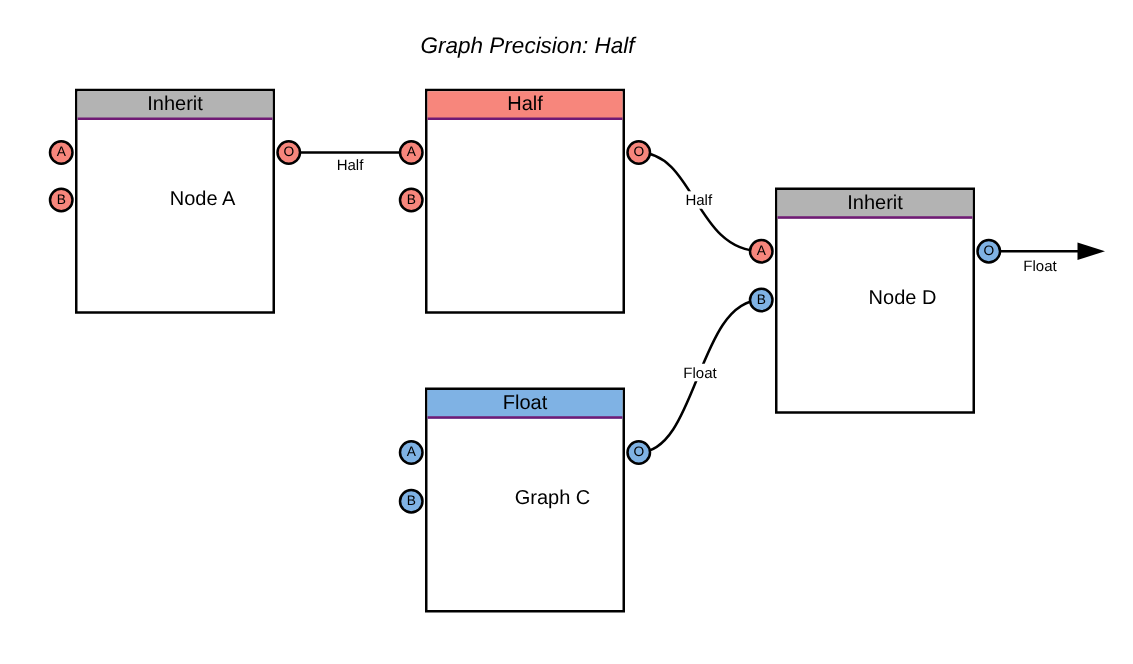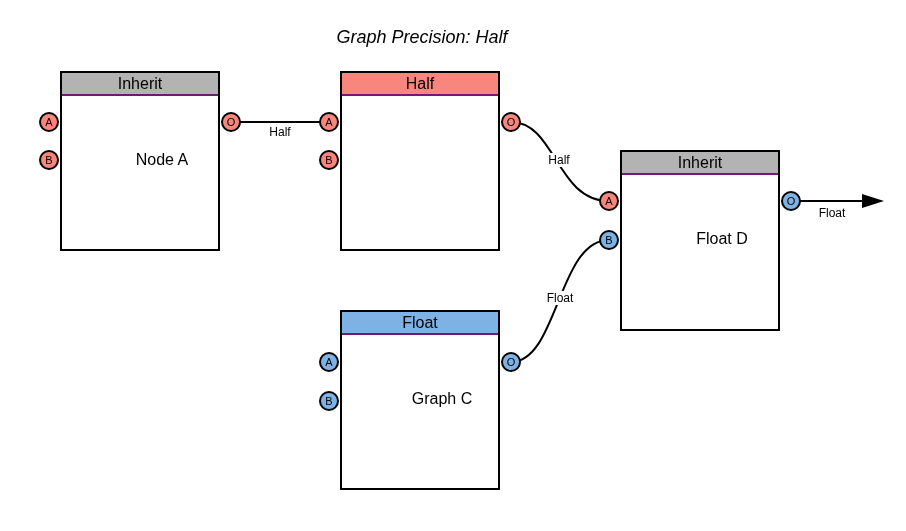--- a/index.html
+++ b/index.html
@@ -127,21 +127,21 @@
       <span class="node-title">Graph C</span>
     </div>
   </div>
   <div class="port c-blue" style="left:319px; top:352px;">A</div>
   <div class="port c-blue" style="left:319px; top:391px;">B</div>
   <div class="port c-blue" style="left:501px; top:352px;">O</div>
 
   <div class="node" style="left:620px; top:150px; width:160px; height:181px;">
     <div class="node-header c-gray">Inherit</div>
     <div class="node-body">
-      <span class="node-title">Float D</span>
+      <span class="node-title">Node D</span>
     </div>
   </div>
   <div class="port c-salmon" style="left:599px; top:191px;">A</div>
   <div class="port c-blue" style="left:599px; top:230px;">B</div>
   <div class="port c-blue" style="left:781px; top:191px;">O</div>
 
   <span class="edge-label no-mask" style="left:280px; top:132px;">Half</span>
   <span class="edge-label" style="left:559px; top:160px;">Half</span>
   <span class="edge-label" style="left:560px; top:298px;">Float</span>
   <span class="edge-label no-mask" style="left:832px; top:213px;">Float</span>

